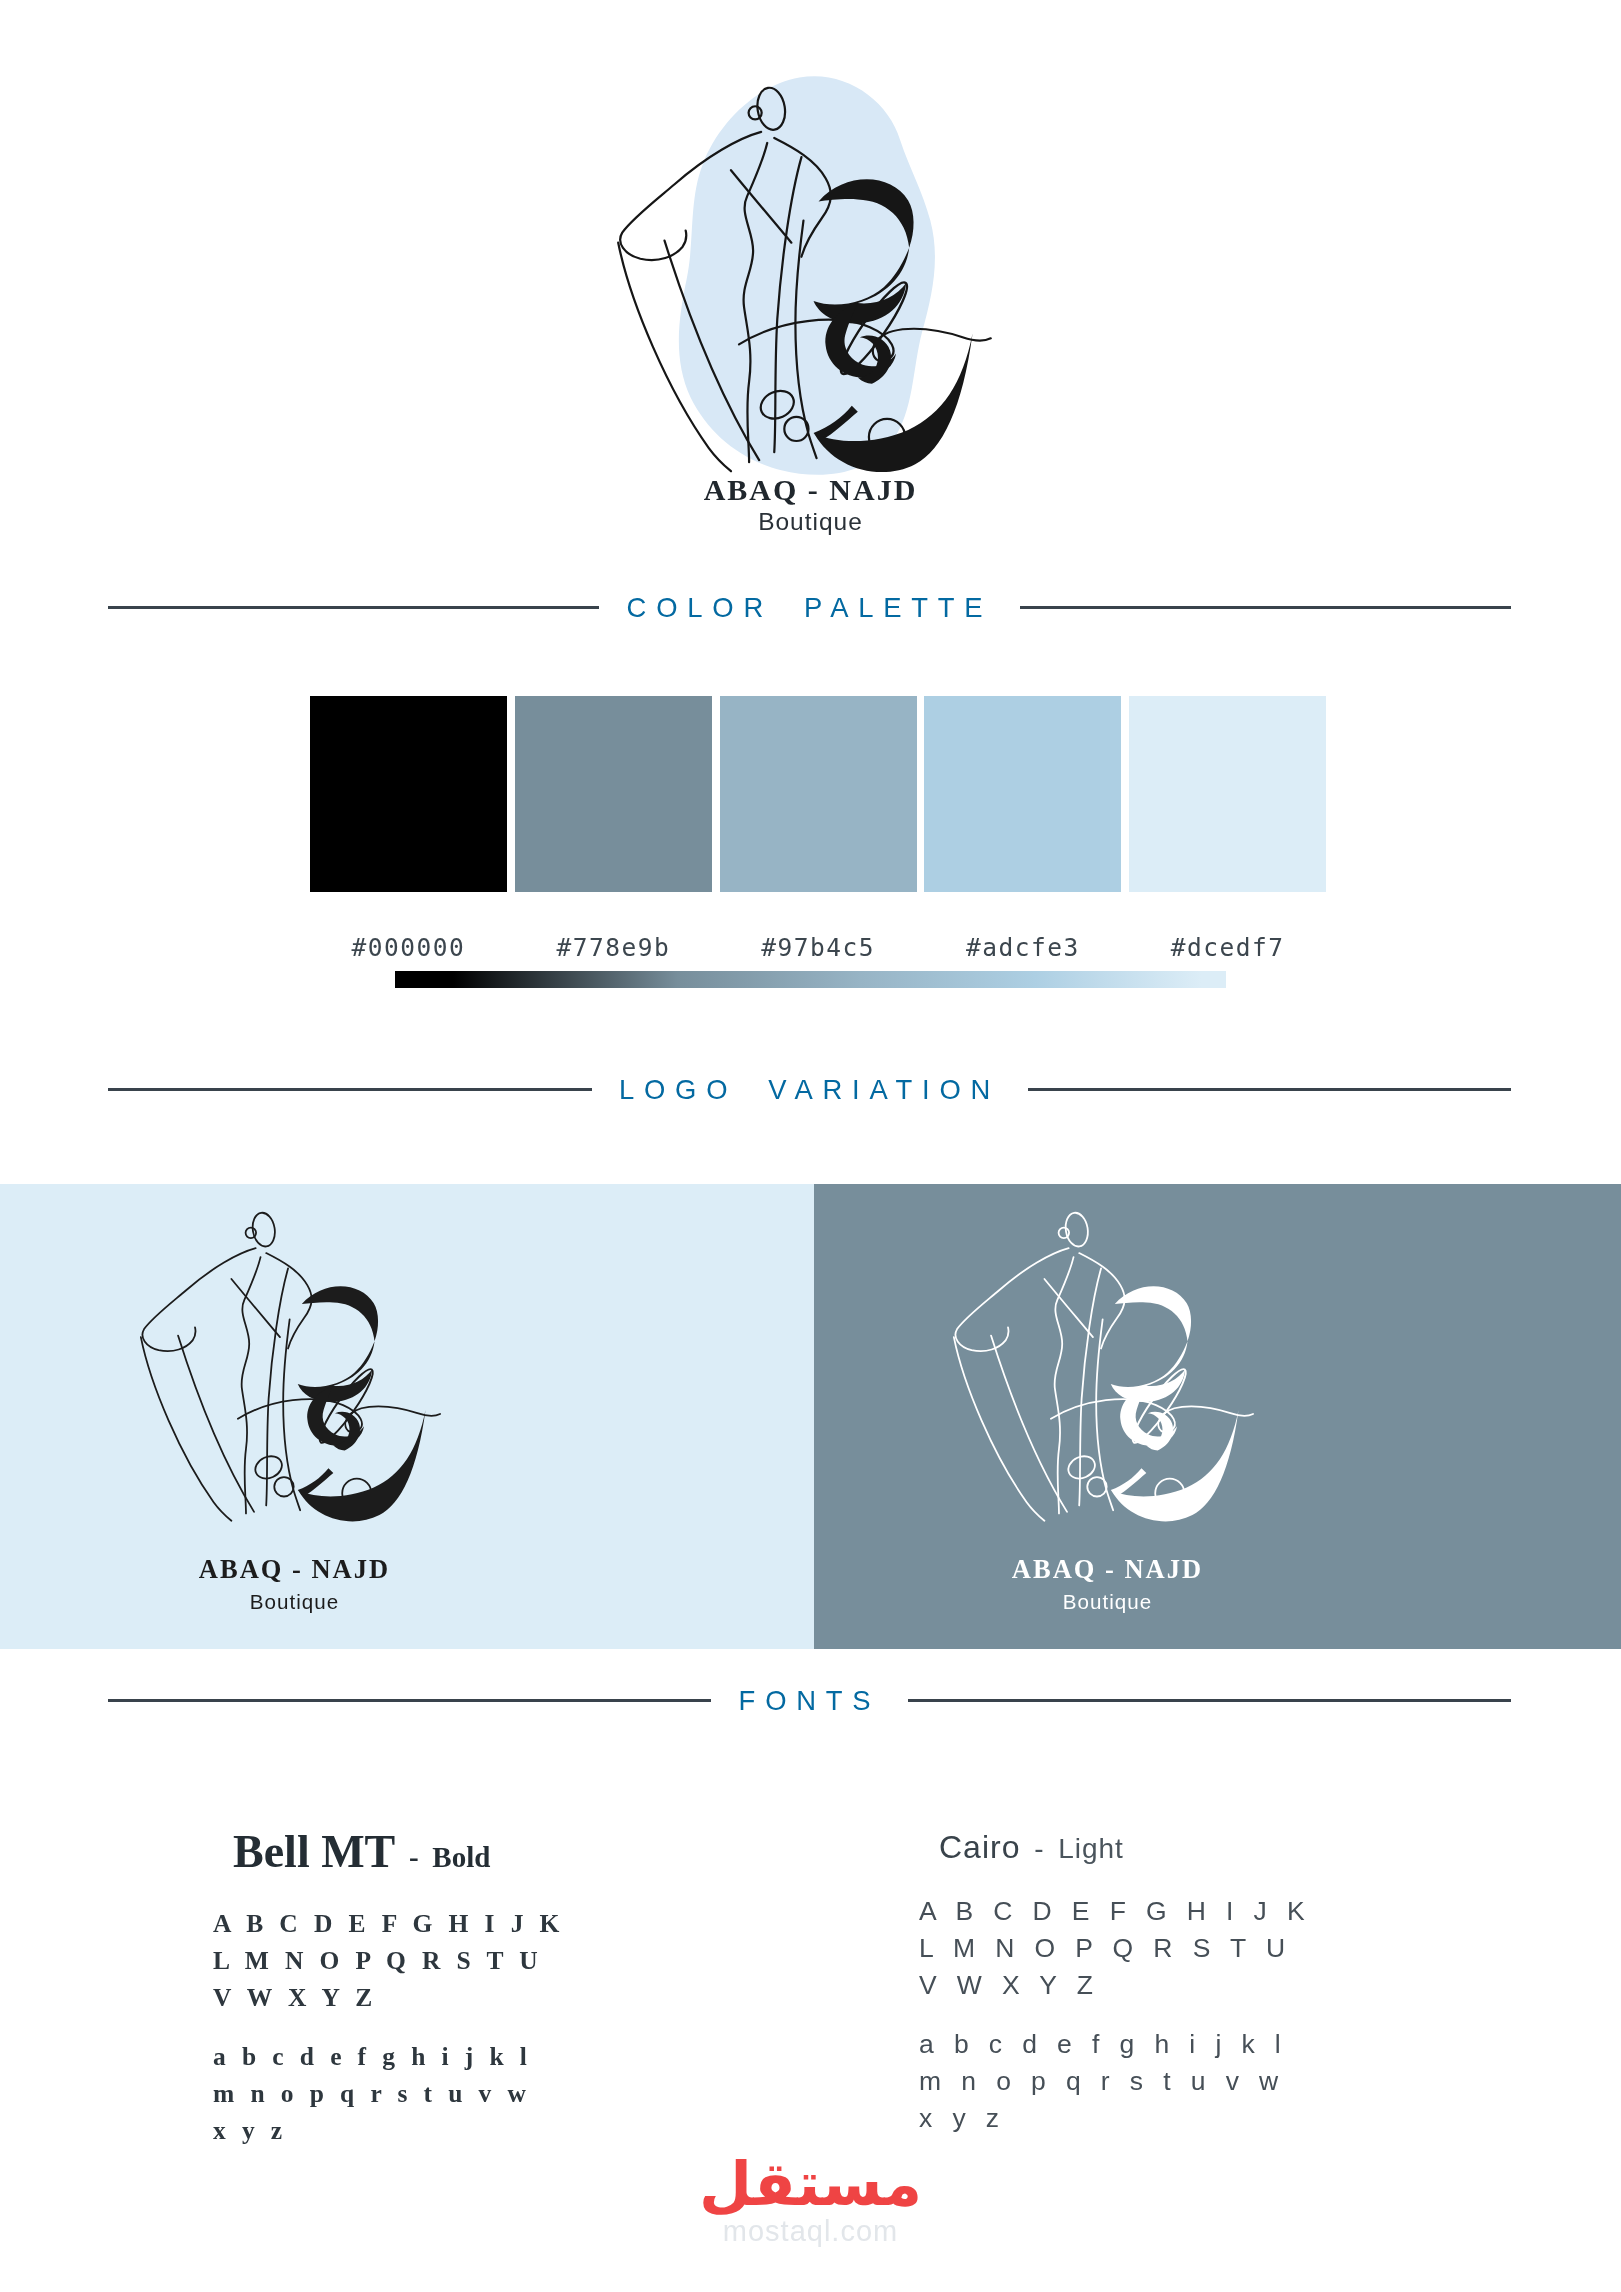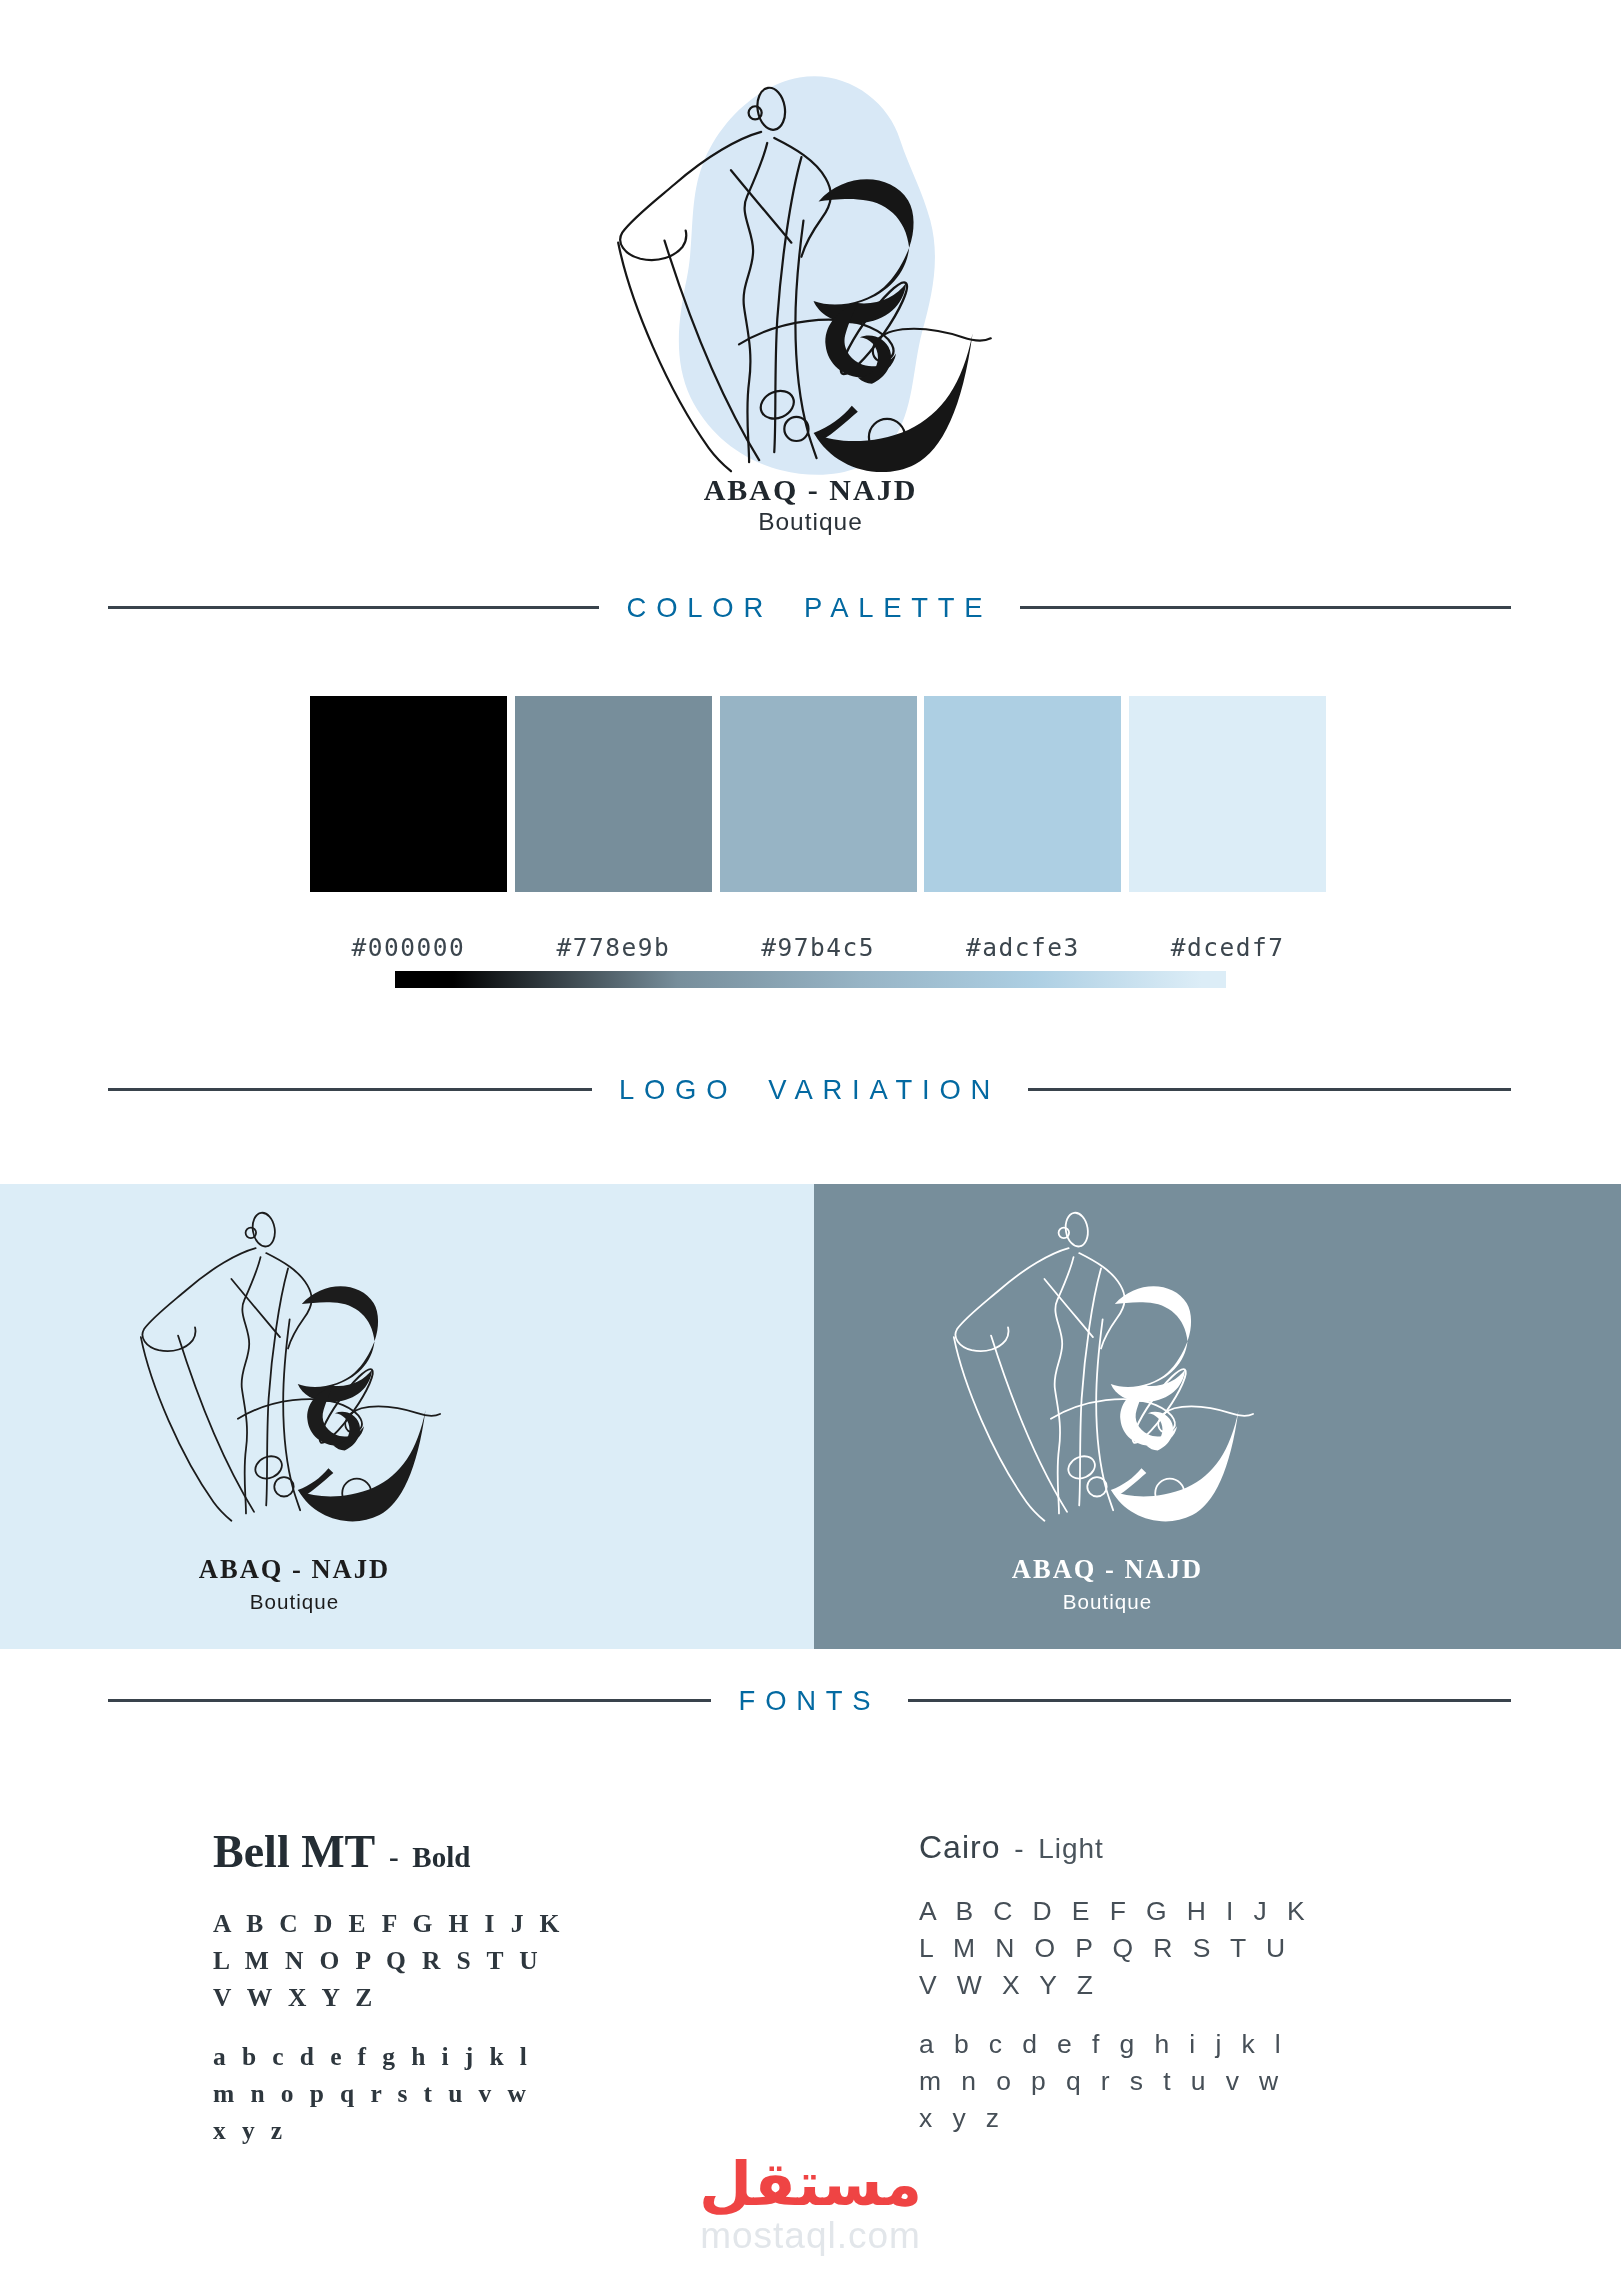--- a/index.html
+++ b/index.html
@@ -57,21 +57,21 @@
   .panel-name{
     font-family:"Liberation Serif","DejaVu Serif",serif;font-weight:700;
     font-size:26.5px;letter-spacing:2px;margin-top:-7.8px;
   }
   .panel-tagline{font-size:20.6px;letter-spacing:1px;margin-top:4.9px;font-weight:400;}
 
   
   .font-col{position:absolute;width:549px;color:#333c43;}
   .font-col-left{left:213px;top:1825px;}
   .font-col-right{left:919px;top:1829px;}
-  .font-title{display:flex;align-items:baseline;gap:13.7px;white-space:nowrap;}
+  .font-title{display:flex;align-items:baseline;gap:13.7px;white-space:nowrap;margin-left:20px;}
   .font-col-left .font-family-name{
     font-family:"Liberation Serif","DejaVu Serif",serif;font-weight:700;
     font-size:46px;color:#242d34;
   }
   .font-col-left .font-sep,.font-col-left .font-weight-name{
     font-family:"Liberation Serif","DejaVu Serif",serif;font-weight:700;
     font-size:29px;color:#242d34;
   }
   .font-col-right .font-family-name{
     font-size:32px;font-weight:400;color:#39434b;letter-spacing:1px;
@@ -91,21 +91,21 @@
   }
 
   
   .wm-arabic{
     position:absolute;left:0;right:0;top:2148px;text-align:center;
     font-family:"DejaVu Sans",sans-serif;font-weight:700;
     font-size:61px;color:#ef4444;
   }
   .wm-domain{
     position:absolute;left:0;right:0;top:2215px;text-align:center;
-    font-size:37px;font-weight:400;letter-spacing:1px;color:#e2e6ea;
+    font-size:29px;font-weight:400;letter-spacing:1px;color:#e2e6ea;
   }
 </style>
 </head>
 <body>
 
 <svg width="0" height="0" style="position:absolute" aria-hidden="true">
   <defs>
     <path id="logoBlob" d="M 210 18 C 255 10 298 40 310 80 C 320 110 332 130 340 160
       C 350 198 342 234 332 270 C 322 308 324 348 302 380 C 277 413 232 418 192 408
       C 152 398 120 372 102 336 C 84 298 90 256 98 218 C 106 180 100 140 114 104

